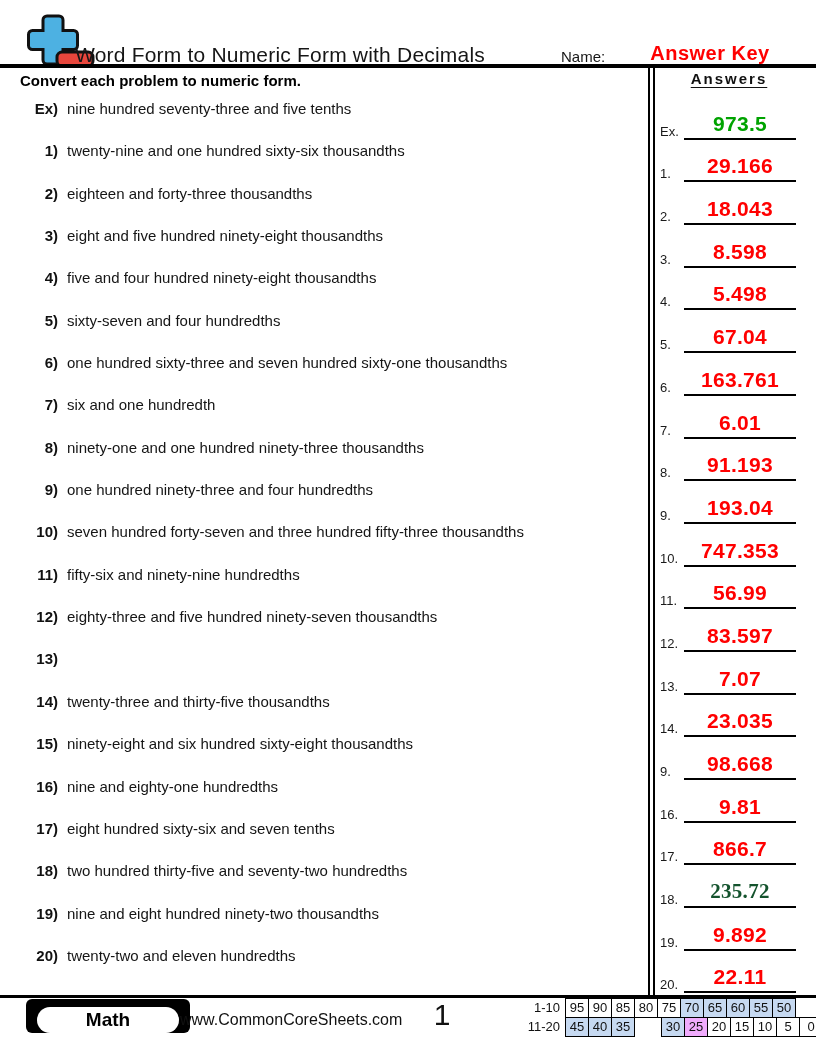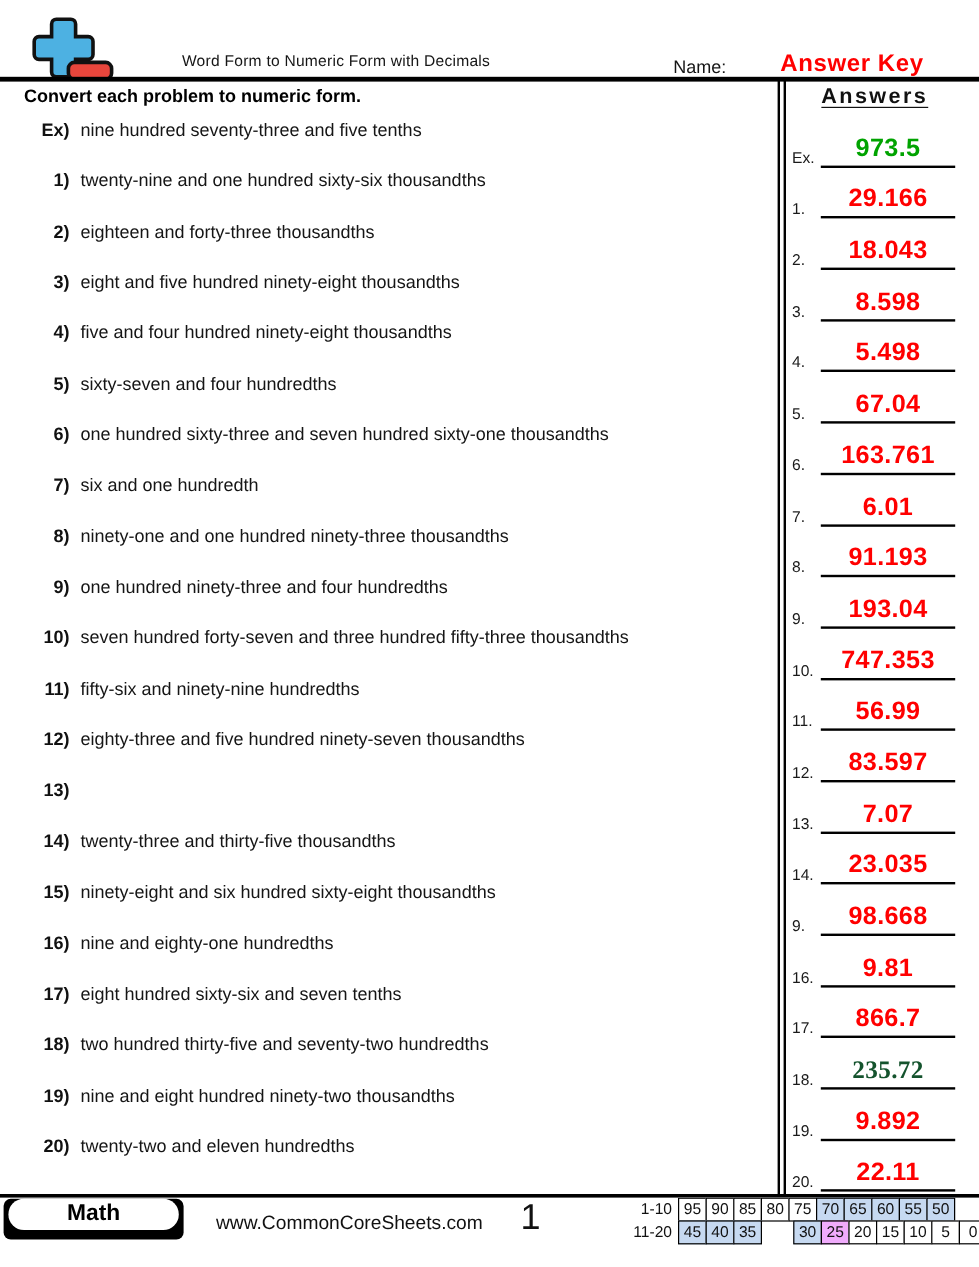--- a/index.html
+++ b/index.html
@@ -14,21 +14,21 @@
     height: 1056px;
     background: #ffffff;
     overflow: hidden;
   }
 
   
   .logo { position: absolute; left: 26px; top: 14px; }
   .title {
     position: absolute; left: 0; top: 43px; width: 560px;
     text-align: center;
-    font-size: 13px; letter-spacing: 0.2px; color: #161616;
+    font-size: 21px; letter-spacing: 0.2px; color: #161616;
   }
   .name-label {
     position: absolute; left: 561px; top: 48px;
     font-size: 15px; color: #161616;
   }
   .name-value {
     position: absolute; left: 620px; top: 42px; width: 180px;
     text-align: center;
     font-size: 20px; font-weight: bold; color: #ff0000;
     letter-spacing: 0.5px;
@@ -57,21 +57,21 @@
   
   .divider {
     position: absolute; left: 648px; top: 67px; height: 928px; width: 7px;
     border-left: 2px solid #000; border-right: 2px solid #000;
   }
 
   
   .answers-col { position: absolute; left: 658px; top: 70px; width: 142px; }
   .answers-heading {
     text-align: center;
-    font-size: 18px; font-weight: bold; letter-spacing: 2px;
+    font-size: 15px; font-weight: bold; letter-spacing: 2px;
     text-decoration: underline;
     text-underline-offset: 3px;
     height: 27px;
   }
   .answer-row { position: relative; height: 42.7px; }
   .answer-num {
     position: absolute; left: 2px; bottom: 1px;
     font-size: 13px; color: #1a1a1a;
   }
   .answer-line {
@@ -83,23 +83,23 @@
     text-align: center;
     font-size: 21px; font-weight: bold; letter-spacing: 0.3px;
   }
 
   
   .footer-rule {
     position: absolute; left: 0; top: 995px; width: 816px; height: 3px;
     background: #000;
   }
   .math-badge {
-    position: absolute; left: 3px; top: 999px; width: 150px; height: 34px;
+    position: absolute; left: 26px; top: 999px; width: 164px; height: 34px;
     background: #000; border-radius: 6px;
-    display: flex; align-items: flex-start; justify-content: center;
+    display: flex; align-items: flex-end; justify-content: center;
   }
   .math-badge .pill {
     width: 142px; height: 26px; background: #fff; border-radius: 14px;
     display: flex; align-items: center; justify-content: center;
     font-size: 19px; font-weight: bold; color: #000;
   }
   .website {
     position: absolute; left: 180px; top: 1011px;
     font-size: 16px; color: #111;
   }

